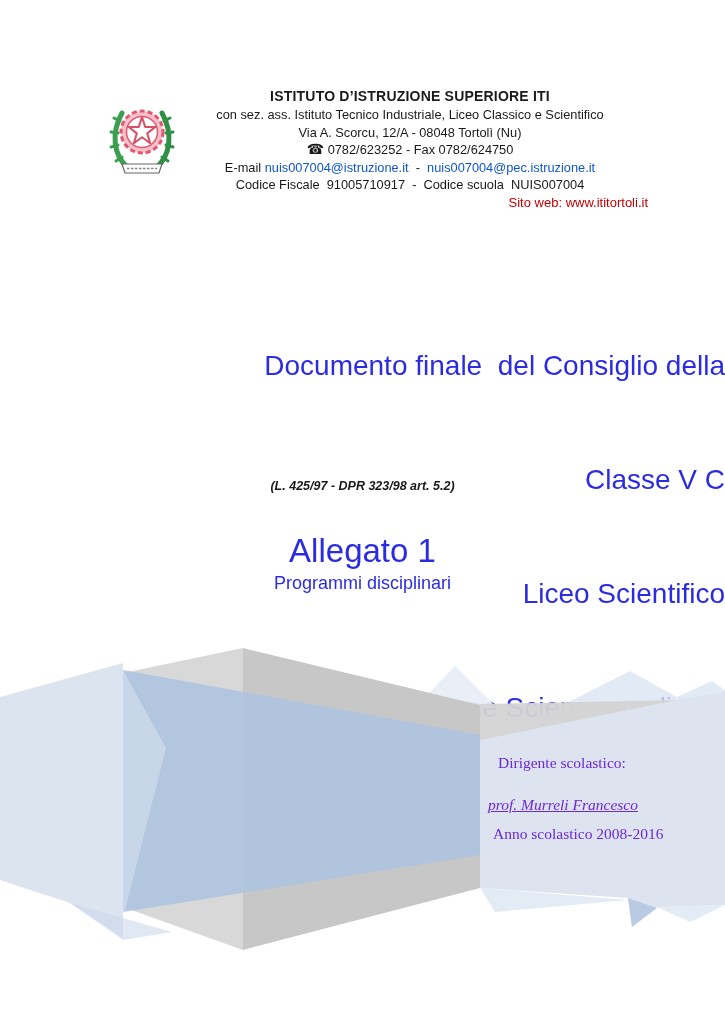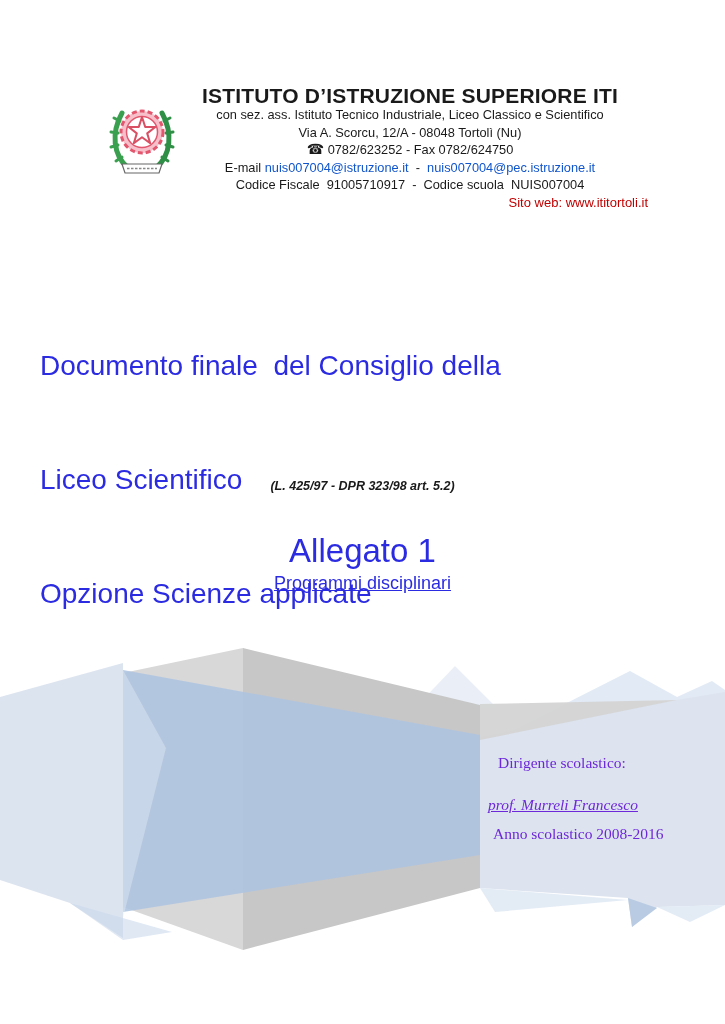--- a/index.html
+++ b/index.html
@@ -13,33 +13,32 @@
     font-family:"Liberation Sans", sans-serif;
     color:#111111;
   }
 
   
   .logo { position:absolute; left:106px; top:95px; width:72px; height:86px; }
   .lh-text {
     position:absolute; left:172px; top:86px; width:476px;
     text-align:center;
   }
-  .lh-title { font-size:21px; font-weight:bold; line-height:20px; letter-spacing:0.2px; color:#1a1a1a; }
+  .lh-title { font-size:14px; font-weight:bold; line-height:20px; letter-spacing:0.2px; color:#1a1a1a; }
   .lh-line  { font-size:12.8px; line-height:17.5px; color:#1a1a1a; white-space:pre-wrap; }
   .lh-line .phone-glyph { font-size:14px; }
   .lh-link  { color:#1155cc; }
   .lh-site  { font-size:13px; line-height:18px; font-weight:normal; color:#c00000;text-align:right; }
 
   
   .doc-title {
     position:absolute; top:271px; left:0; width:100%;
-    text-align:left;
+    text-align:right;
     font-size:28px; line-height:38px;
     white-space:pre-wrap;
-    padding-left:40px;
   }
   .ref-line {
     position:absolute; top:479px; left:0; width:100%;
     text-align:center;
     font-size:12.5px; font-weight:bold; font-style:italic;
     color:#1a1a1a;
   }
   .allegato-title {
     position:absolute; top:533px; left:0; width:100%;
     text-align:center; font-size:33px; line-height:36px;
@@ -88,28 +87,29 @@
     <div class="lh-line">con sez. ass. Istituto Tecnico Industriale, Liceo Classico e Scientifico</div>
     <div class="lh-line">Via A. Scorcu, 12/A - 08048 Tortolì (Nu)</div>
     <div class="lh-line"><span class="phone-glyph">☎</span><span> 0782/623252 - Fax 0782/624750</span></div>
     <div class="lh-line"><span>E-mail </span><span class="lh-link">nuis007004@istruzione.it</span><span>  -  </span><span class="lh-link">nuis007004@pec.istruzione.it</span></div>
     <div class="lh-line">Codice Fiscale  91005710917  -  Codice scuola  NUIS007004</div>
     <div class="lh-site">Sito web: www.ititortoli.it</div>
   </div>
 
   <div class="doc-title" style="color:#2b2be2;">
     <div>Documento finale  del Consiglio della</div>
+    <div>Classe V C</div>
     <div>Liceo Scientifico</div>
     <div>Opzione Scienze applicate</div>
   </div>
 
   <div class="ref-line">(L. 425/97 - DPR 323/98 art. 5.2)</div>
 
   <div class="allegato-title" style="color:#2b2be2;">Allegato 1</div>
-  <div class="allegato-sub" style="color:#2b2be2;text-decoration:underline;">Programmi disciplinari</div>
+  <div class="allegato-sub" style="color:#2b2be2;">Programmi disciplinari</div>
 
   <svg class="deco" viewBox="0 630 725 394" preserveAspectRatio="none" aria-hidden="true">
 
     <polygon points="413,710 455,666 497,708" fill="#e9eef7" opacity="0.95"></polygon>
 
     <polygon points="484,745 630,671 677,697 712,681 725,690 725,702 560,737" fill="#dbe5f2" opacity="0.8"></polygon>
 
     <polygon points="123,673 243,648 243,950 123,907" fill="#d8d8d8"></polygon>
 
     <polygon points="243,648 480,705 480,888 243,950" fill="#c7c7c7"></polygon>

